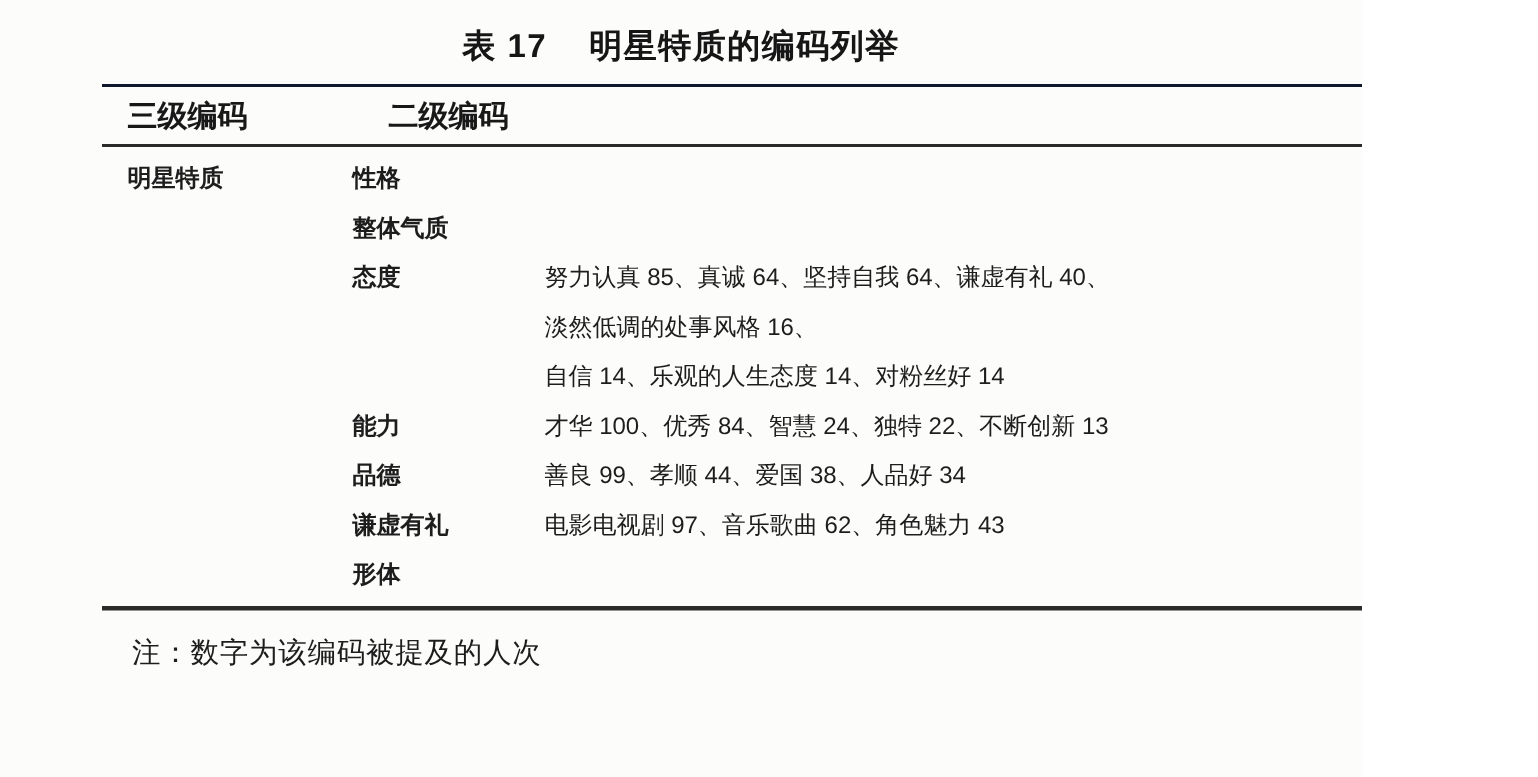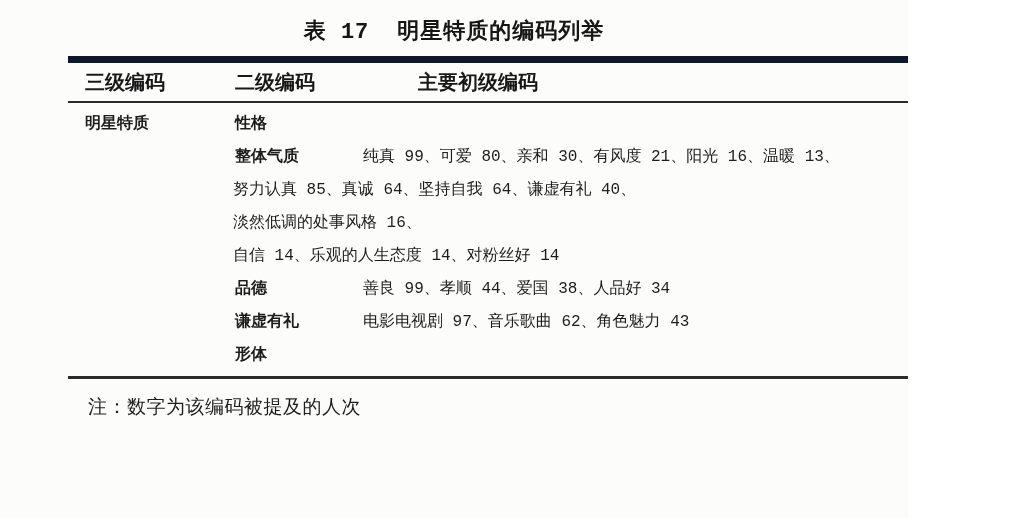--- a/index.html
+++ b/index.html
@@ -5,53 +5,53 @@
   html, body {
     margin: 0;
     padding: 0;
     background: #ffffff;
   }
   .page {
     position: relative;
     width: 908px;
     height: 518px;
     background: #fcfcfb;
-    font-family: Liberation Mono, monospace;
+    font-family: Liberation Sans, sans-serif;
     color: #1d1d1d;
     overflow: hidden;
   }
   .title {
     margin: 16px 0 10px 0;
     text-align: center;
     font-size: 22px;
     font-weight: 700;
     letter-spacing: 1px;
     color: #161616;
   }
   .title .tnum { margin-right: 28px; }
   .codes-table {
     margin-left: 68px;
     width: 900px;
-    border-top: 7px solid #0f172a;
+    border-top: 2px solid #0f172a;
     border-bottom: 3px solid #2b2b2b;
   }
   .row {
     display: grid;
     grid-template-columns: 165px 130px 1fr;
   }
   .thead {
     border-bottom: 2px solid #2b2b2b;
     height: 38px;
     align-items: center;
     font-size: 20px;
     font-weight: 700;
     color: #181818;
   }
   .thead .c1 { padding-left: 17px; }
-  .thead .c2 { padding-left: 2px; }
+  .thead .c2 { padding-left: 2px; text-align: center; }
   .thead .c3 { padding-left: 55px; }
   .tbody { padding: 5px 0 4px 0; }
   .body-row { font-size: 16px; }
   .cell { line-height: 33px; }
   .c1 { padding-left: 17px; font-weight: 600; }
   .c2 { padding-left: 2px; font-weight: 600; }
   .c3 { padding-left: 0; }
   .line { line-height: 33px; white-space: nowrap; }
   .note {
     margin: 15px 16px 0 88px;
@@ -66,40 +66,46 @@
 <div class="page">
 
   <div class="title">
     <span class="tnum">表 17</span><span>明星特质的编码列举</span>
   </div>
 
   <div class="codes-table">
     <div class="row thead">
       <div class="c1">三级编码</div>
       <div class="c2">二级编码</div>
-      <div class="c3">主要初级编码</div>
     </div>
     <div class="tbody">
         <div class="row body-row">
           <div class="c1 cell">明星特质</div>
           <div class="c2 cell">性格</div>
         </div>
         <div class="row body-row">
           <div class="c1 cell"></div>
           <div class="c2 cell">整体气质</div>
           <div class="c3 cell">
-            <div class="line">纯真 99、可爱 80、亲和 30、有风度 21、阳光 16、温暖 13、</div>
           </div>
         </div>
         <div class="row body-row">
           <div class="c1 cell"></div>
+          <div class="c2 cell">态度</div>
           <div class="c3 cell">
             <div class="line">努力认真 85、真诚 64、坚持自我 64、谦虚有礼 40、</div>
             <div class="line">淡然低调的处事风格 16、</div>
             <div class="line">自信 14、乐观的人生态度 14、对粉丝好 14</div>
+          </div>
+        </div>
+        <div class="row body-row">
+          <div class="c1 cell"></div>
+          <div class="c2 cell">能力</div>
+          <div class="c3 cell">
+            <div class="line">才华 100、优秀 84、智慧 24、独特 22、不断创新 13</div>
           </div>
         </div>
         <div class="row body-row">
           <div class="c1 cell"></div>
           <div class="c2 cell">品德</div>
           <div class="c3 cell">
             <div class="line">善良 99、孝顺 44、爱国 38、人品好 34</div>
           </div>
         </div>
         <div class="row body-row">

